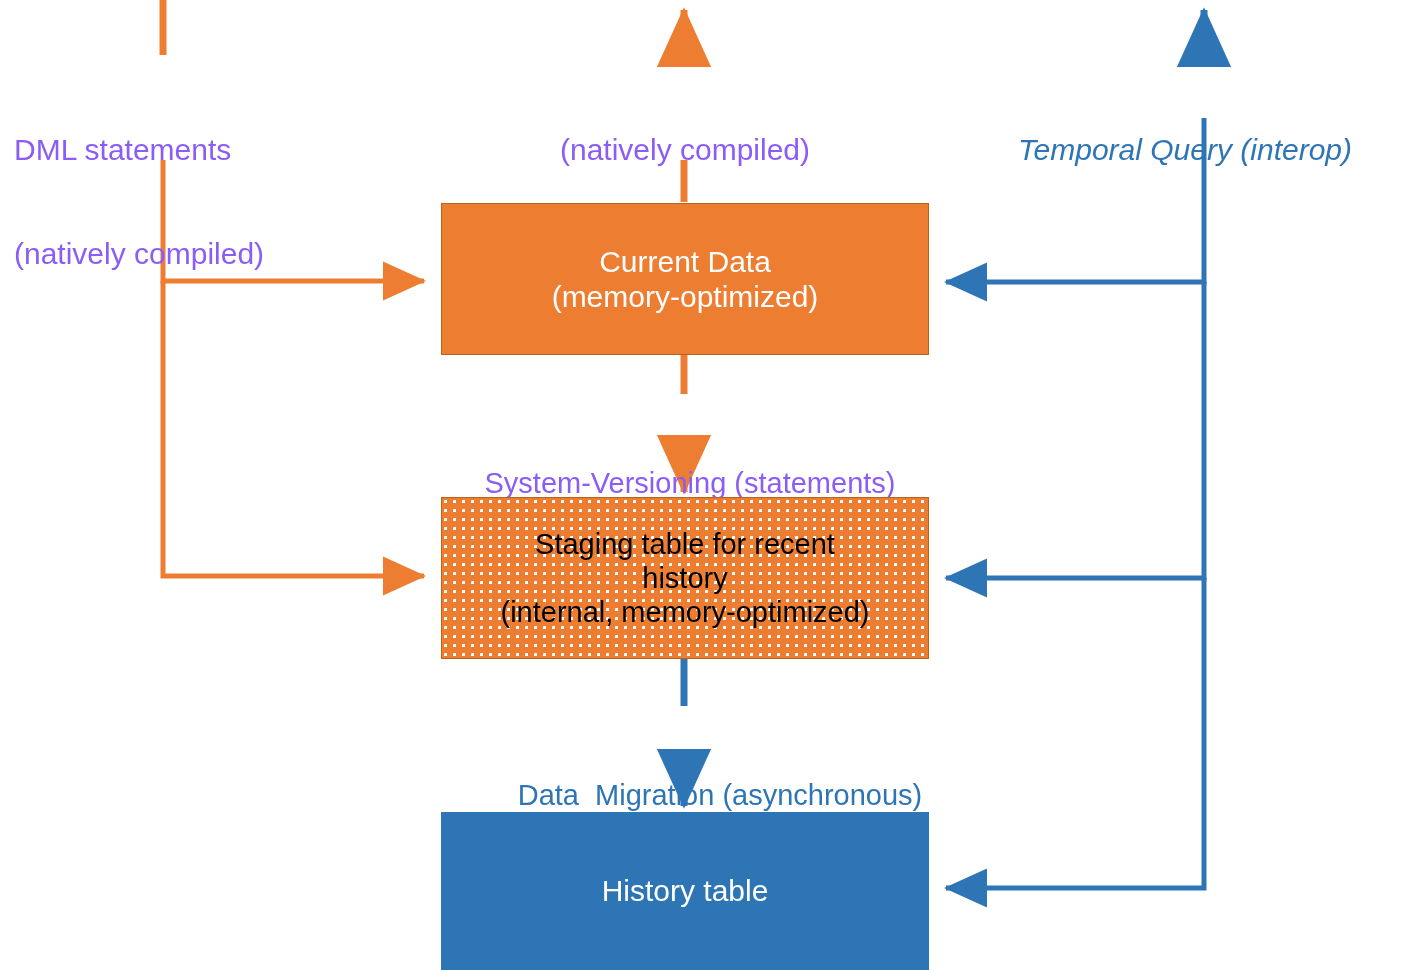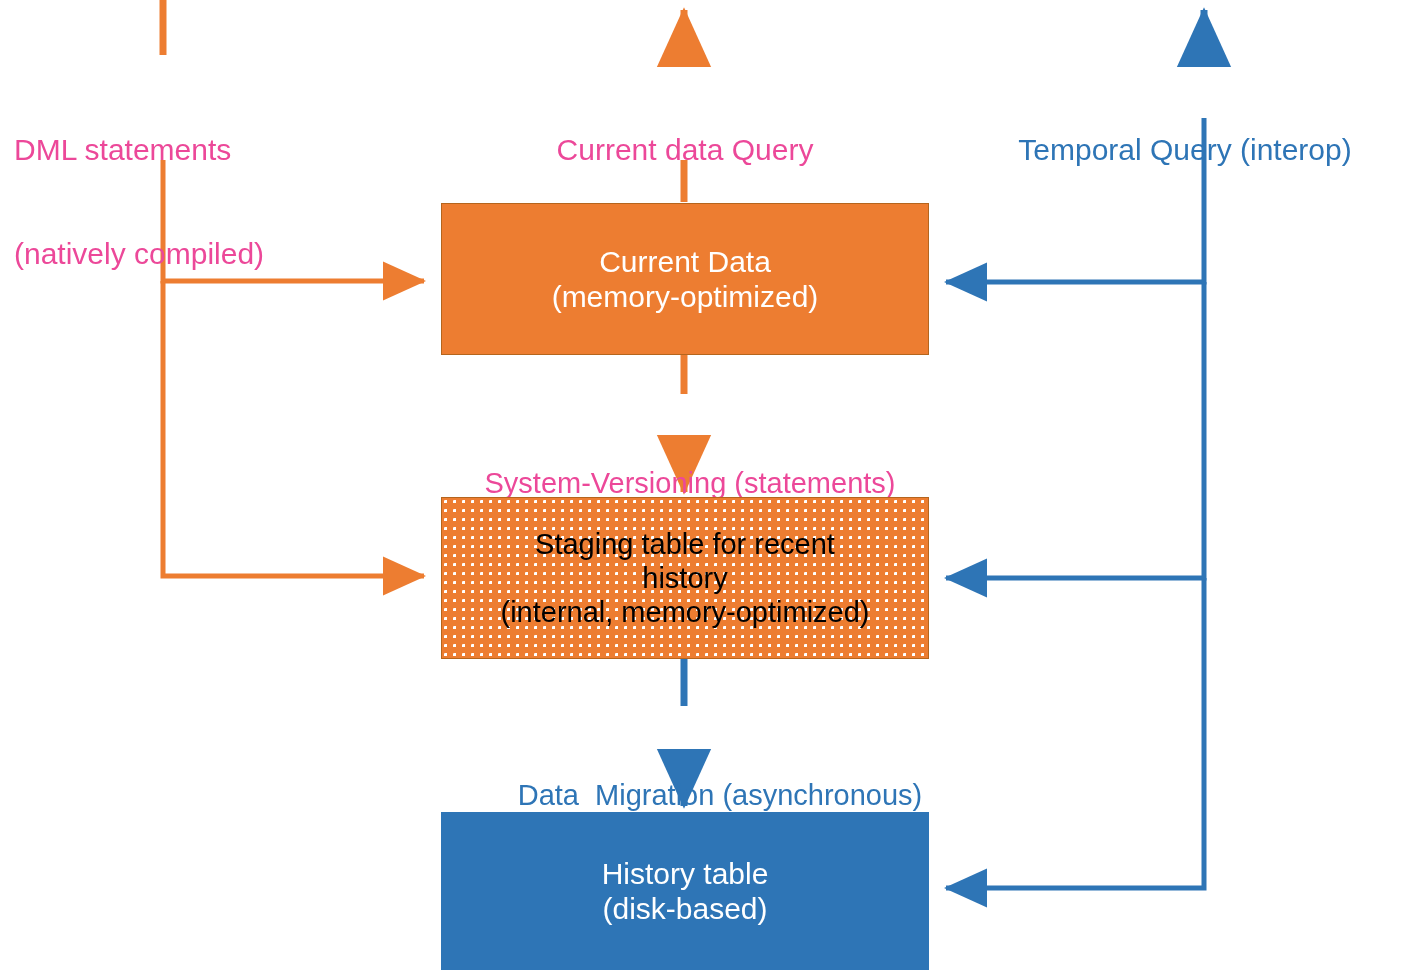--- a/index.html
+++ b/index.html
@@ -81,41 +81,42 @@
 
   
   .edge-label {
     position: absolute;
     text-align: center;
     line-height: 1.16;
     white-space: pre;
   }
   .edge-label .lbl-line { display: block; }
 
-  .orange-text { color: #ec4899; }
+  .orange-text { color: #8b5cf6; }
   .blue-text   { color: #2E75B6; }
 
   #label-dml {
     left: 14px;
     top: 63px;
     width: 330px;
     text-align: left;
     font-size: 30px;
   }
   #label-current-query {
     left: 460px;
     top: 63px;
     width: 450px;
     font-size: 30px;
   }
   #label-temporal-query {
     left: 960px;
     top: 63px;
     width: 450px;
     font-size: 30px;
+    font-style: italic;
   }
   #label-system-versioning {
     left: 400px;
     top: 400px;
     width: 580px;
     font-size: 29px;
   }
   #label-data-migration {
     left: 430px;
     top: 712px;
@@ -187,21 +188,20 @@
       <path d="M1204,578 L1204,888 L946,888" stroke="#2E75B6" stroke-width="5" fill="none" marker-end="url(#arrow-blue)"></path>
     </g>
   </svg>
 
   <div class="edge-label orange-text" id="label-dml">
     <span class="lbl-line">DML statements</span>
     <span class="lbl-line">(natively compiled)</span>
   </div>
 
   <div class="edge-label orange-text" id="label-current-query">
-    <span class="lbl-line">Current data Query</span>
     <span class="lbl-line">(natively compiled)</span>
   </div>
 
   <div class="edge-label blue-text" id="label-temporal-query">
     <span class="lbl-line">Temporal Query (interop)</span>
   </div>
 
   <div class="edge-label orange-text" id="label-system-versioning">
     <span class="lbl-line">System-Versioning (statements)</span>
   </div>
@@ -216,16 +216,15 @@
   </div>
 
   <div class="node" id="node-staging-table">
     <span class="node-line">Staging table for recent</span>
     <span class="node-line">history</span>
     <span class="node-line">(internal, memory-optimized)</span>
   </div>
 
   <div class="node" id="node-history-table">
     <span class="node-line">History table</span>
-    <span class="node-line">(disk-based)</span>
   </div>
 
 </div>
 
 </body></html>

